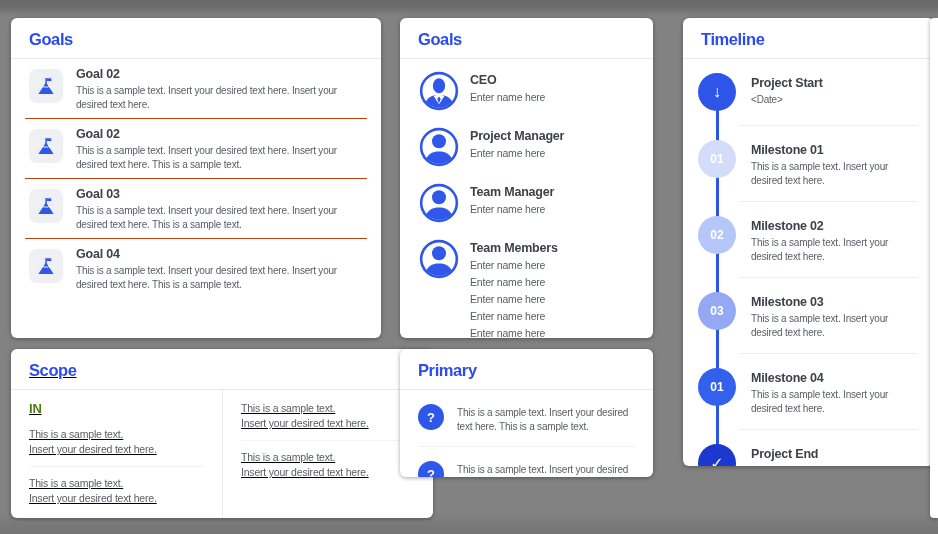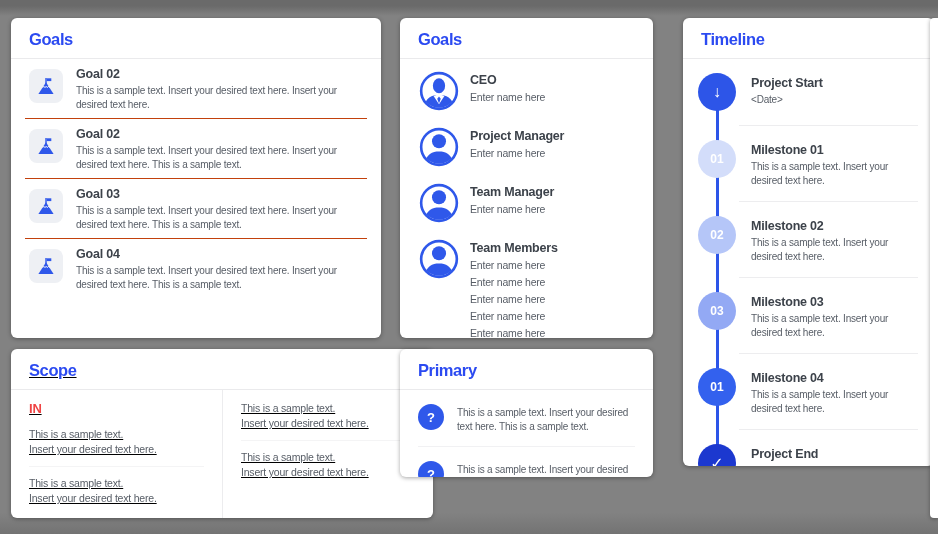--- a/index.html
+++ b/index.html
@@ -32,21 +32,21 @@
   .t-row{position:relative;display:flex;gap:15px;padding:14px 16px 14px 15px;align-items:flex-start;}
   .t-circle{width:38px;height:38px;border-radius:50%;color:#fff;display:flex;align-items:center;justify-content:center;
             font-weight:bold;font-size:12px;flex:none;letter-spacing:0;}
   .t-circle.glyph{font-size:16px;font-weight:normal;}
   .t-div{border-top:1px solid #ededef;margin:0 16px 0 56px;}
   .t-text{padding-top:3px;}
   
   .scope-body{display:grid;grid-template-columns:1fr 1fr;}
   .s-col{padding:11px 18px 12px;}
   .s-col.right{border-left:1px solid #ececee;}
-  .s-h{font-size:13px;font-weight:bold;color:#ef4444;letter-spacing:-.2px;margin-bottom:11px;}
+  .s-h{font-size:13px;font-weight:bold;color:#4d7c0f;letter-spacing:-.2px;margin-bottom:11px;}
   .s-block div{font-size:10.5px;color:#575d66;letter-spacing:-.2px;line-height:15px;}
   .s-sep{border-top:1px solid #f4f4f5;margin:9px 0;}
   
   .pr-row{display:flex;gap:13px;padding:13px 18px;align-items:flex-start;}
   .pr-div{border-top:1px solid #f1f1f3;margin:0 18px;}
   .q-circle{width:26px;height:26px;border-radius:50%;color:#fff;font-weight:bold;font-size:13px;
             display:flex;align-items:center;justify-content:center;flex:none;margin-top:1px;}
 </style>
 </head>
 <body>

